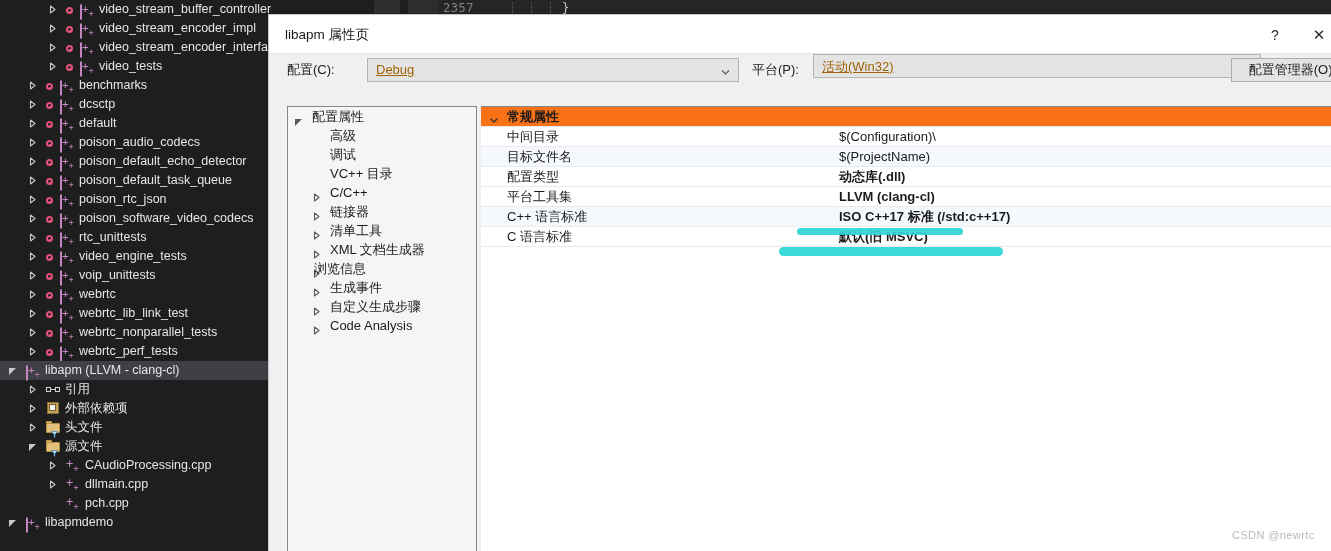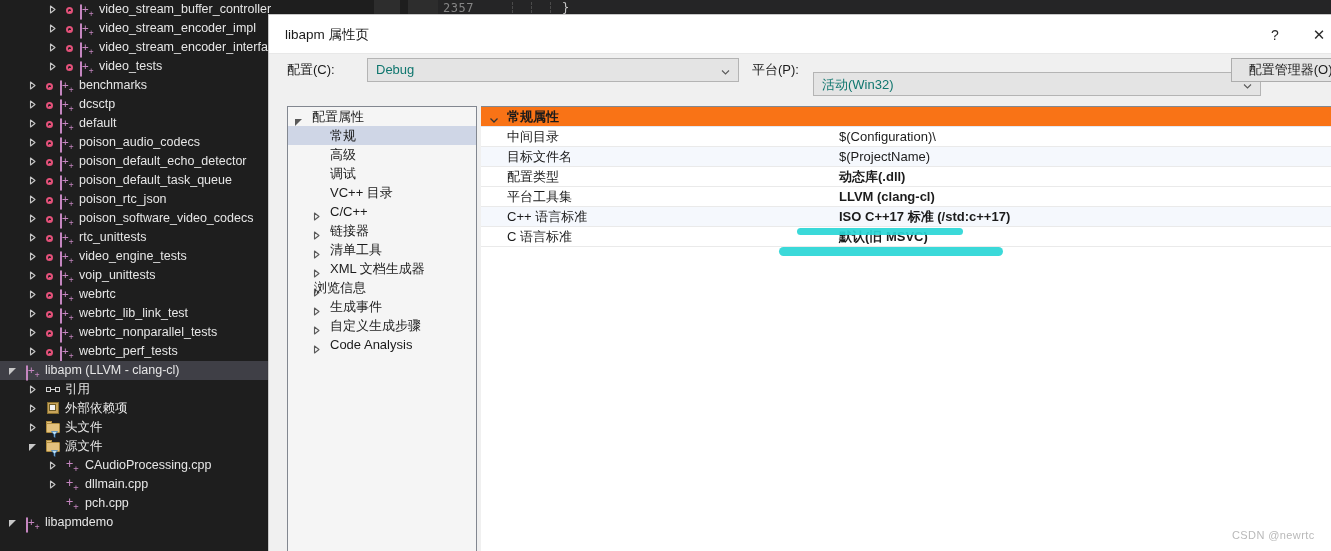--- a/index.html
+++ b/index.html
@@ -55,21 +55,21 @@
   .dlg-title .txt{position:absolute;left:16px;top:11px;font-size:13.5px;color:#1b1b1b;}
   .dlg-btn{position:absolute;top:9px;width:32px;height:22px;text-align:center;line-height:22px;color:#2b2b2b;cursor:default;}
   .dlg-btn#helpBtn{left:990px;font-size:14px;}
   .dlg-btn#closeBtn{left:1034px;font-size:15px;}
 
   .dlg-body{position:absolute;left:0;top:38px;width:1063px;height:499px;background:#f0f0f0;border-top:1px solid #e8e8e8;}
 
   .combo-row{position:absolute;left:0;top:0;width:1063px;height:42px;}
   .lbl{position:absolute;font-size:13px;color:#1b1b1b;}
   .combo{position:absolute;height:24px;background:#e4e4e4;border:1px solid #b4b4b4;box-sizing:border-box;}
-  .combo .cv{position:absolute;left:8px;top:3px;font-size:13px;color:#0f766e;}
+  .combo .cv{position:absolute;left:8px;top:3px;font-size:13px;color:#a16207;text-decoration:underline;}
   .combo .carat{position:absolute;right:8px;top:7px;width:9px;height:9px;}
   .pushbtn{position:absolute;height:24px;background:#e4e4e4;border:1px solid #adadad;box-sizing:border-box;font-size:13px;color:#1b1b1b;text-align:center;line-height:22px;}
 
   
   .cfgtree{position:absolute;left:18px;top:52px;width:190px;height:447px;background:#f5f5f5;border:1px solid #828790;box-sizing:border-box;overflow:hidden;}
   .cfgrow{position:relative;height:19px;line-height:19px;white-space:nowrap;font-size:13px;color:#1b1b1b;}
   .cfgrow.sel{background:#cfd6e6;}
   .cfgrow .ctxt{position:absolute;top:0;}
   .cfgrow .cexp{position:absolute;top:5px;width:9px;height:9px;}
 
@@ -394,41 +394,38 @@
         <div class="lbl" style="left:18px;top:7px;">配置(C):</div>
         <div class="combo" style="left:98px;top:4px;width:372px;">
           <div class="cv">Debug</div>
           <div class="carat">
             <svg width="9" height="9" viewBox="0 0 9 9">
                 <path d="M1 2.5 L4.5 6 L8 2.5" fill="none" stroke="#5a5a5a" stroke-width="1.1"></path>
               </svg>
           </div>
         </div>
         <div class="lbl" style="left:483px;top:7px;">平台(P):</div>
-        <div class="combo" style="left:544px;top:18px;width:448px;">
+        <div class="combo" style="left:544px;top:0;width:448px;">
           <div class="cv">活动(Win32)</div>
           <div class="carat">
             <svg width="9" height="9" viewBox="0 0 9 9">
                 <path d="M1 2.5 L4.5 6 L8 2.5" fill="none" stroke="#5a5a5a" stroke-width="1.1"></path>
               </svg>
           </div>
         </div>
         <div class="pushbtn" style="left:962px;top:4px;width:130px;">配置管理器(O)...</div>
       </div>
 
       <div class="cfgtree">
         <div id="cfgTree">
             <div class="cfgrow">
               <span class="cexp" style="left:6px"><svg width="9" height="9" viewBox="0 0 9 9">
                   <path d="M1 2 L8 2 L1 9 Z" fill="#5a5a5a"></path>
                 </svg></span>
               <span class="ctxt" style="left:24px">配置属性</span>
-            </div>
-            <div class="cfgrow sel">
-              <span class="ctxt" style="left:42px">常规</span>
             </div>
             <div class="cfgrow">
               <span class="ctxt" style="left:42px">高级</span>
             </div>
             <div class="cfgrow">
               <span class="ctxt" style="left:42px">调试</span>
             </div>
             <div class="cfgrow">
               <span class="ctxt" style="left:42px">VC++ 目录</span>
             </div>

